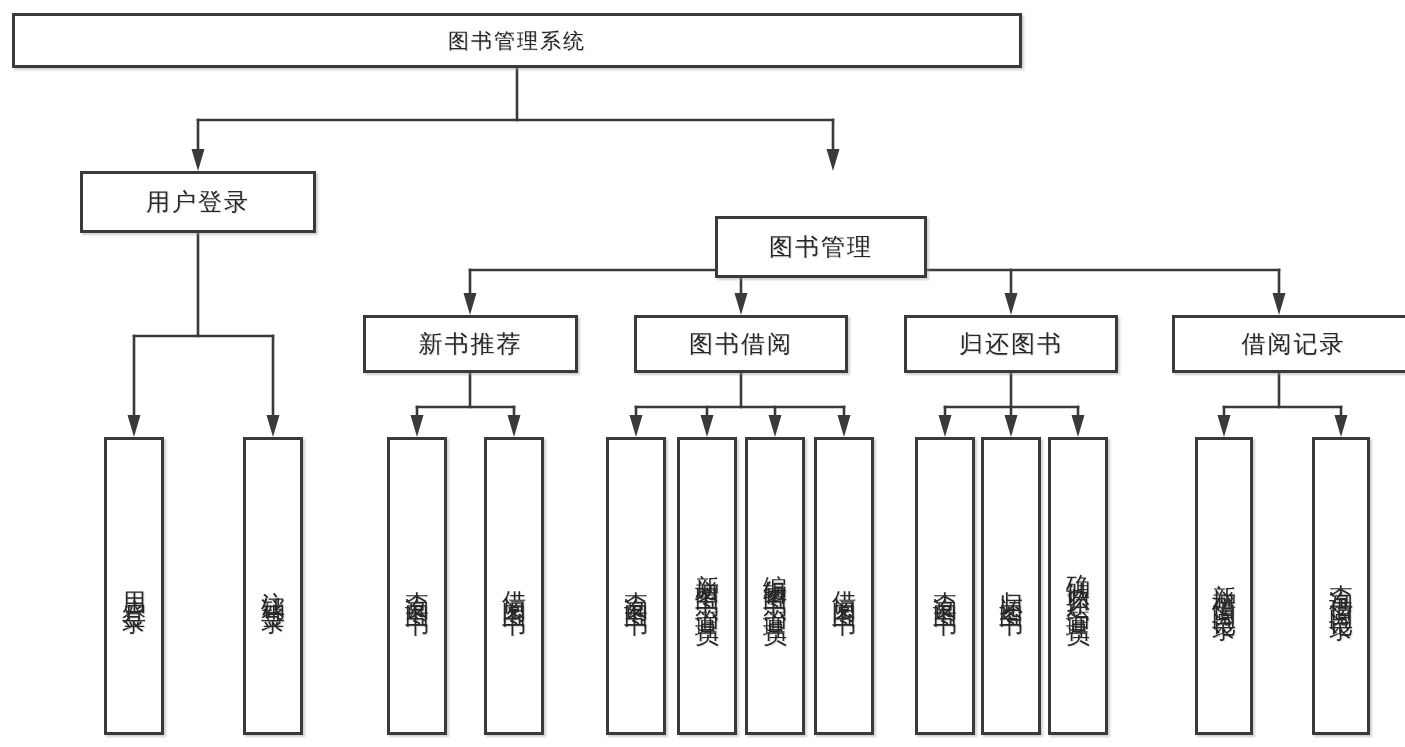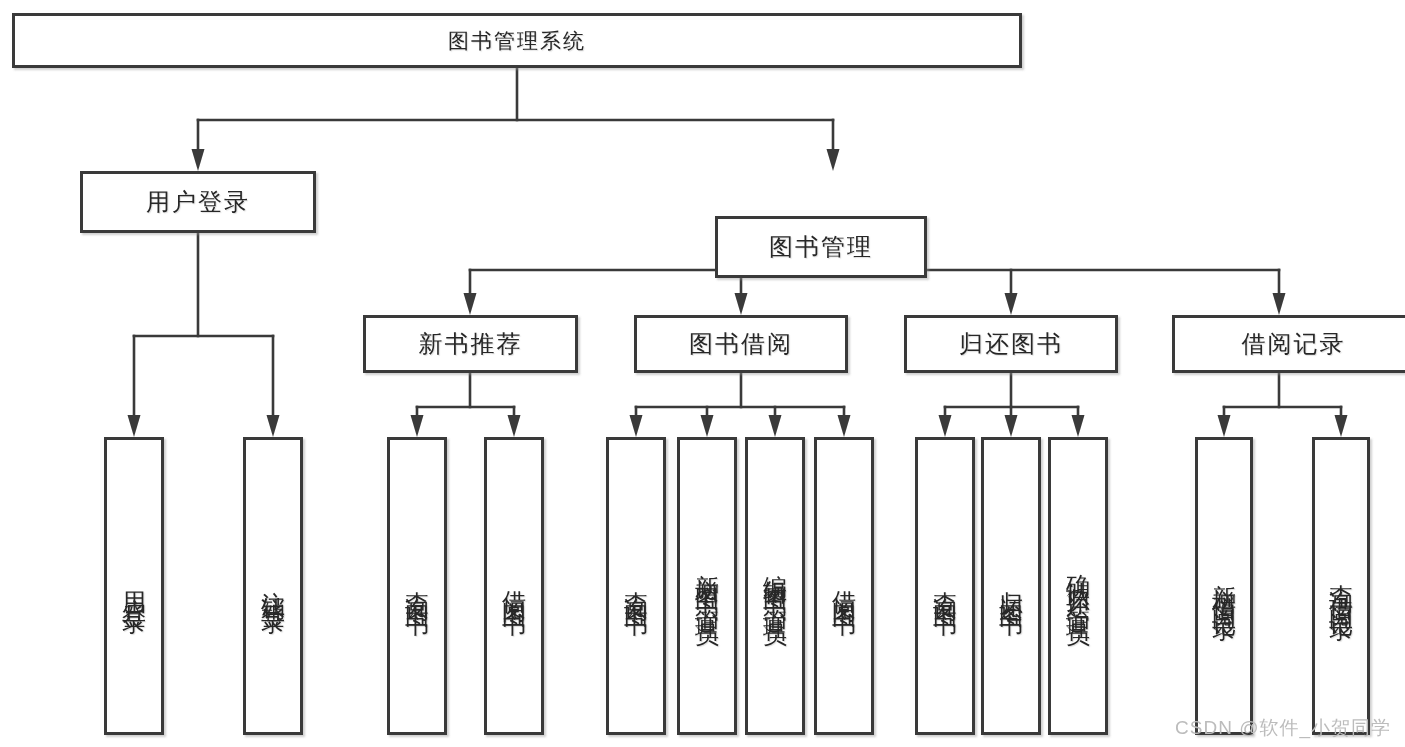--- a/index.html
+++ b/index.html
@@ -106,21 +106,20 @@
       <polygon points="1004.5,415 1017.5,415 1011,437" fill="#3a3a3a"></polygon>
       <line x1="1078" y1="407" x2="1078" y2="418" stroke="#3a3a3a" stroke-width="2.6" stroke-linecap="square"></line>
       <polygon points="1071.5,415 1084.5,415 1078,437" fill="#3a3a3a"></polygon>
       <line x1="1279" y1="373" x2="1279" y2="407" stroke="#3a3a3a" stroke-width="2.6" stroke-linecap="square"></line>
       <line x1="1224" y1="407" x2="1341" y2="407" stroke="#3a3a3a" stroke-width="2.6" stroke-linecap="square"></line>
       <line x1="1224" y1="407" x2="1224" y2="418" stroke="#3a3a3a" stroke-width="2.6" stroke-linecap="square"></line>
       <polygon points="1217.5,415 1230.5,415 1224,437" fill="#3a3a3a"></polygon>
       <line x1="1341" y1="407" x2="1341" y2="418" stroke="#3a3a3a" stroke-width="2.6" stroke-linecap="square"></line>
       <polygon points="1334.5,415 1347.5,415 1341,437" fill="#3a3a3a"></polygon>
     </svg>
-  <div id="watermark">CSDN @软件_小贺同学</div>
 <div class="node title" style="left: 12px; top: 13px; width: 1010px; height: 55px;">
       <span class="node-label">图书管理系统</span>
     </div>
     <div class="node" style="left: 80px; top: 171px; width: 236px; height: 62px;">
       <span class="node-label">用户登录</span>
     </div>
     <div class="node" style="left: 715px; top: 171px; width: 212px; height: 62px; margin-top: 45px;">
       <span class="node-label">图书管理</span>
     </div>
     <div class="node" style="left: 634px; top: 315px; width: 214px; height: 58px;">

